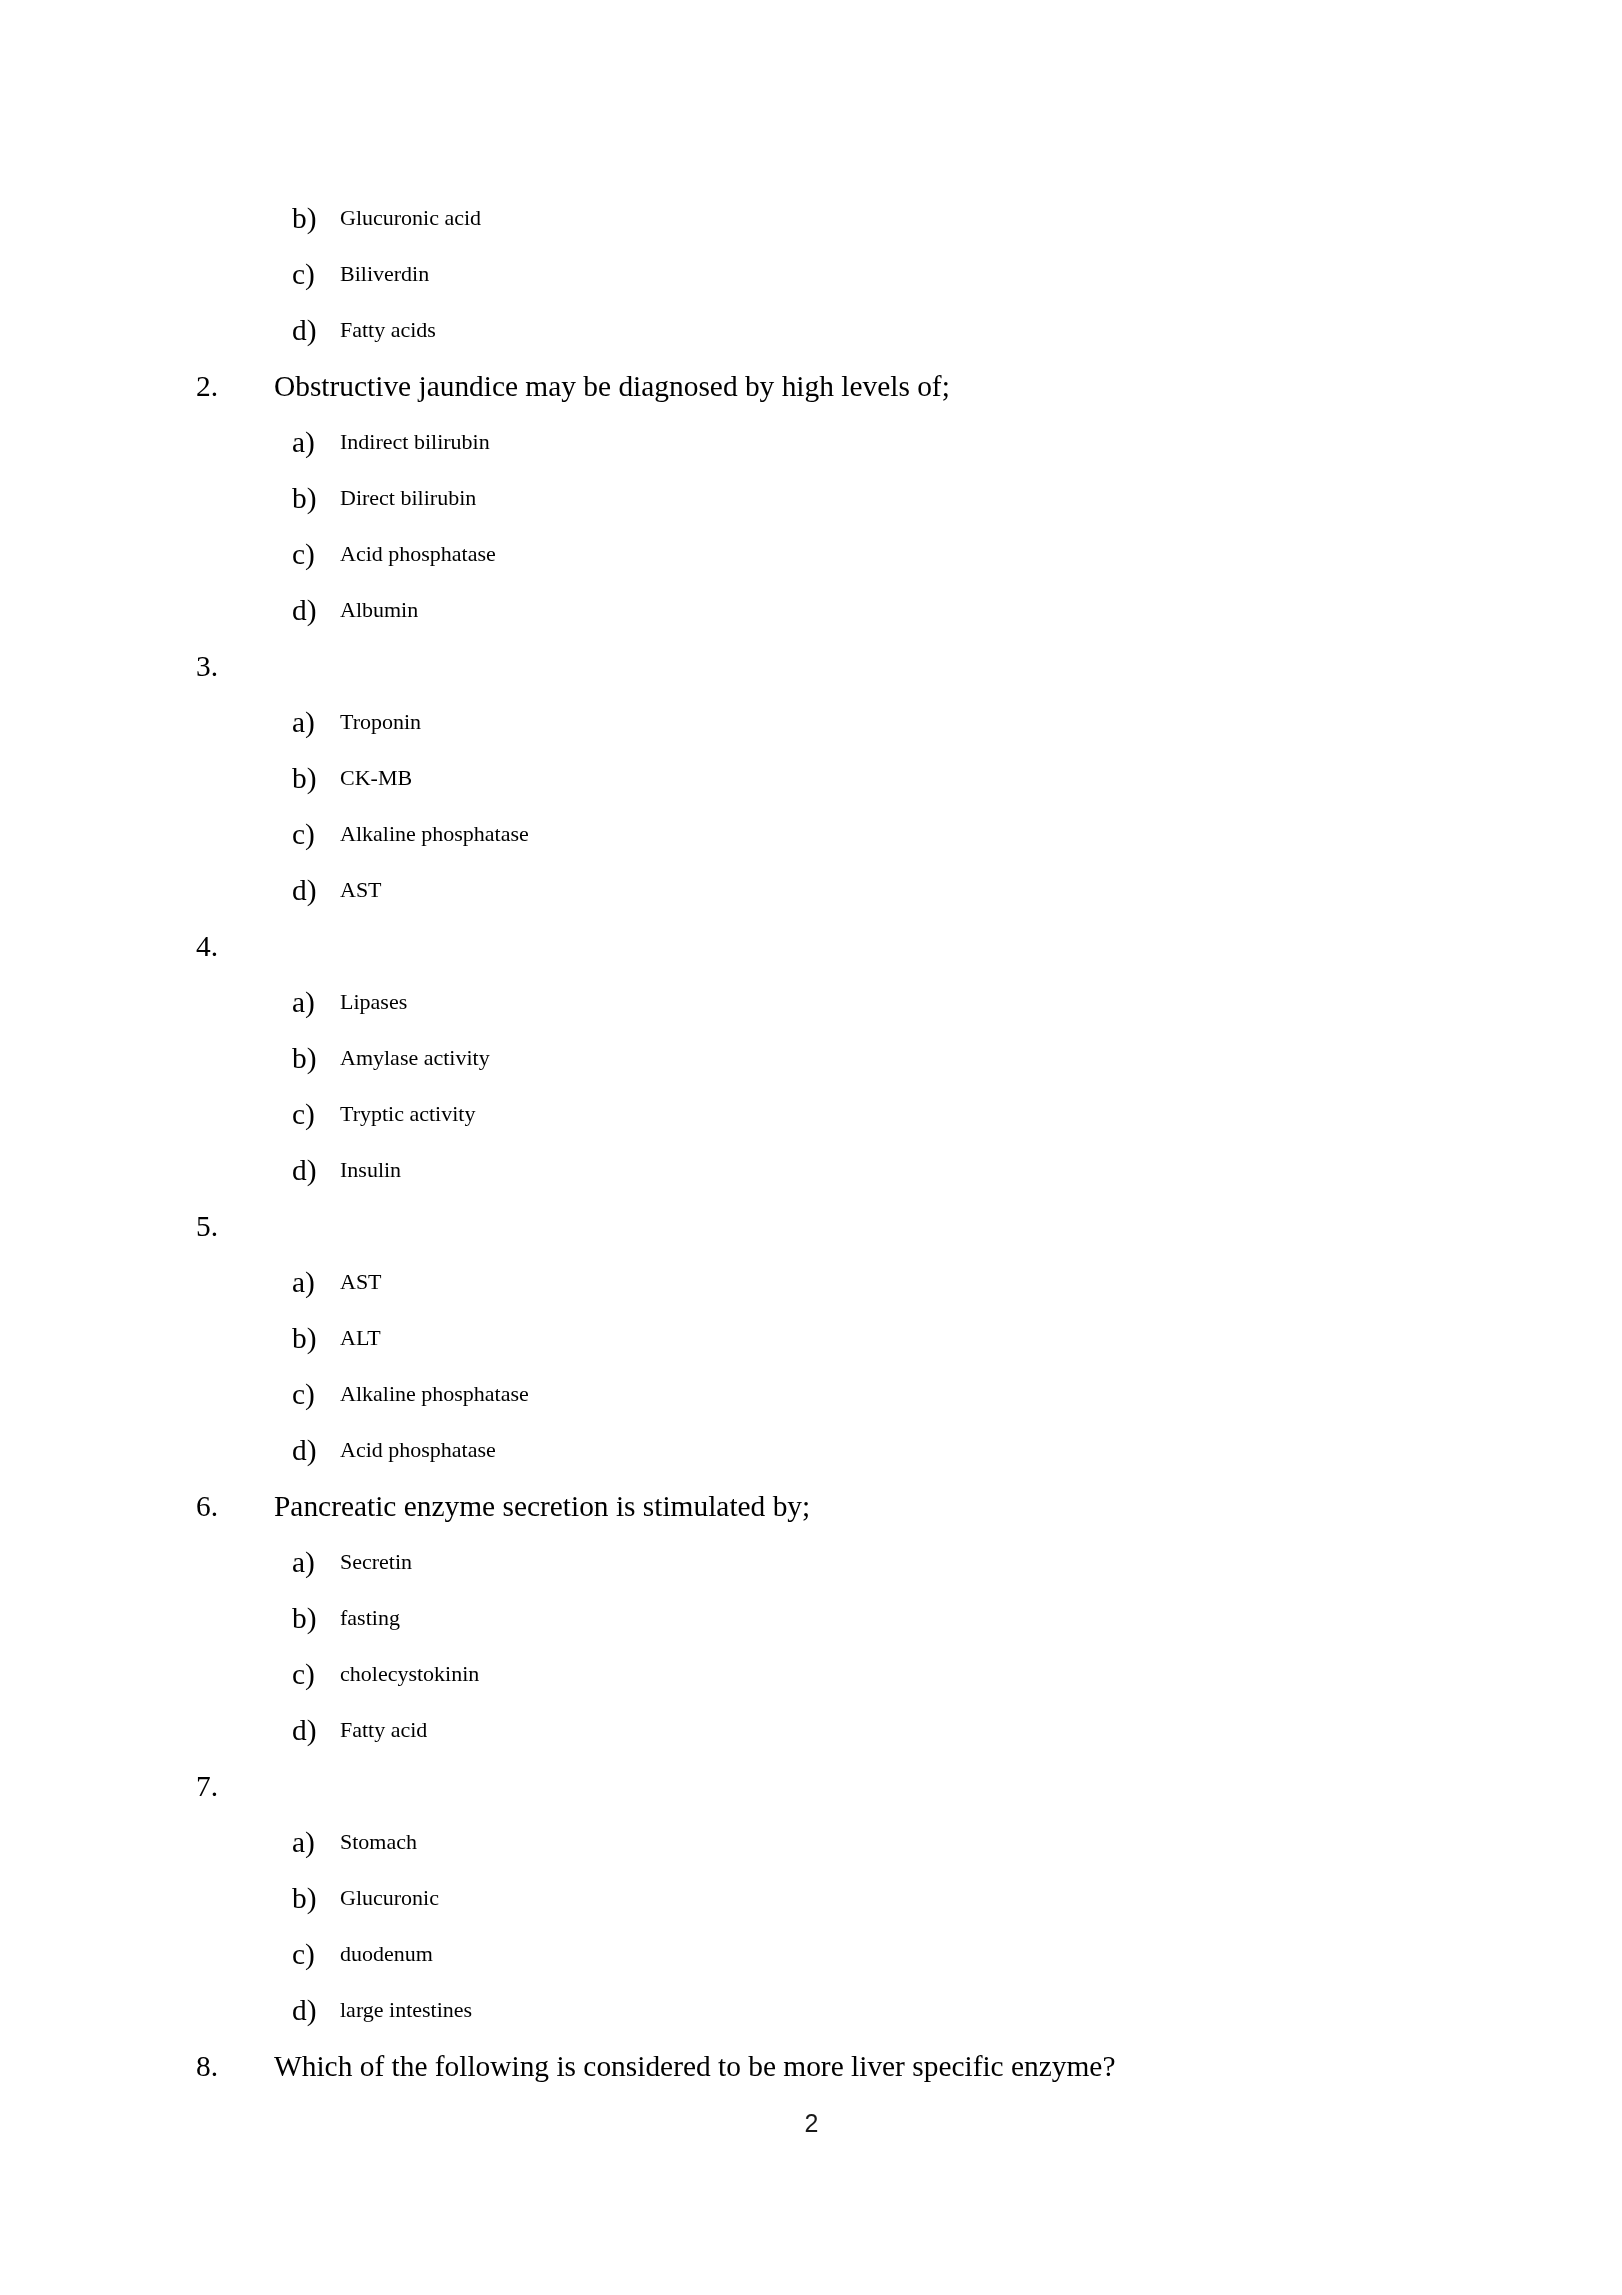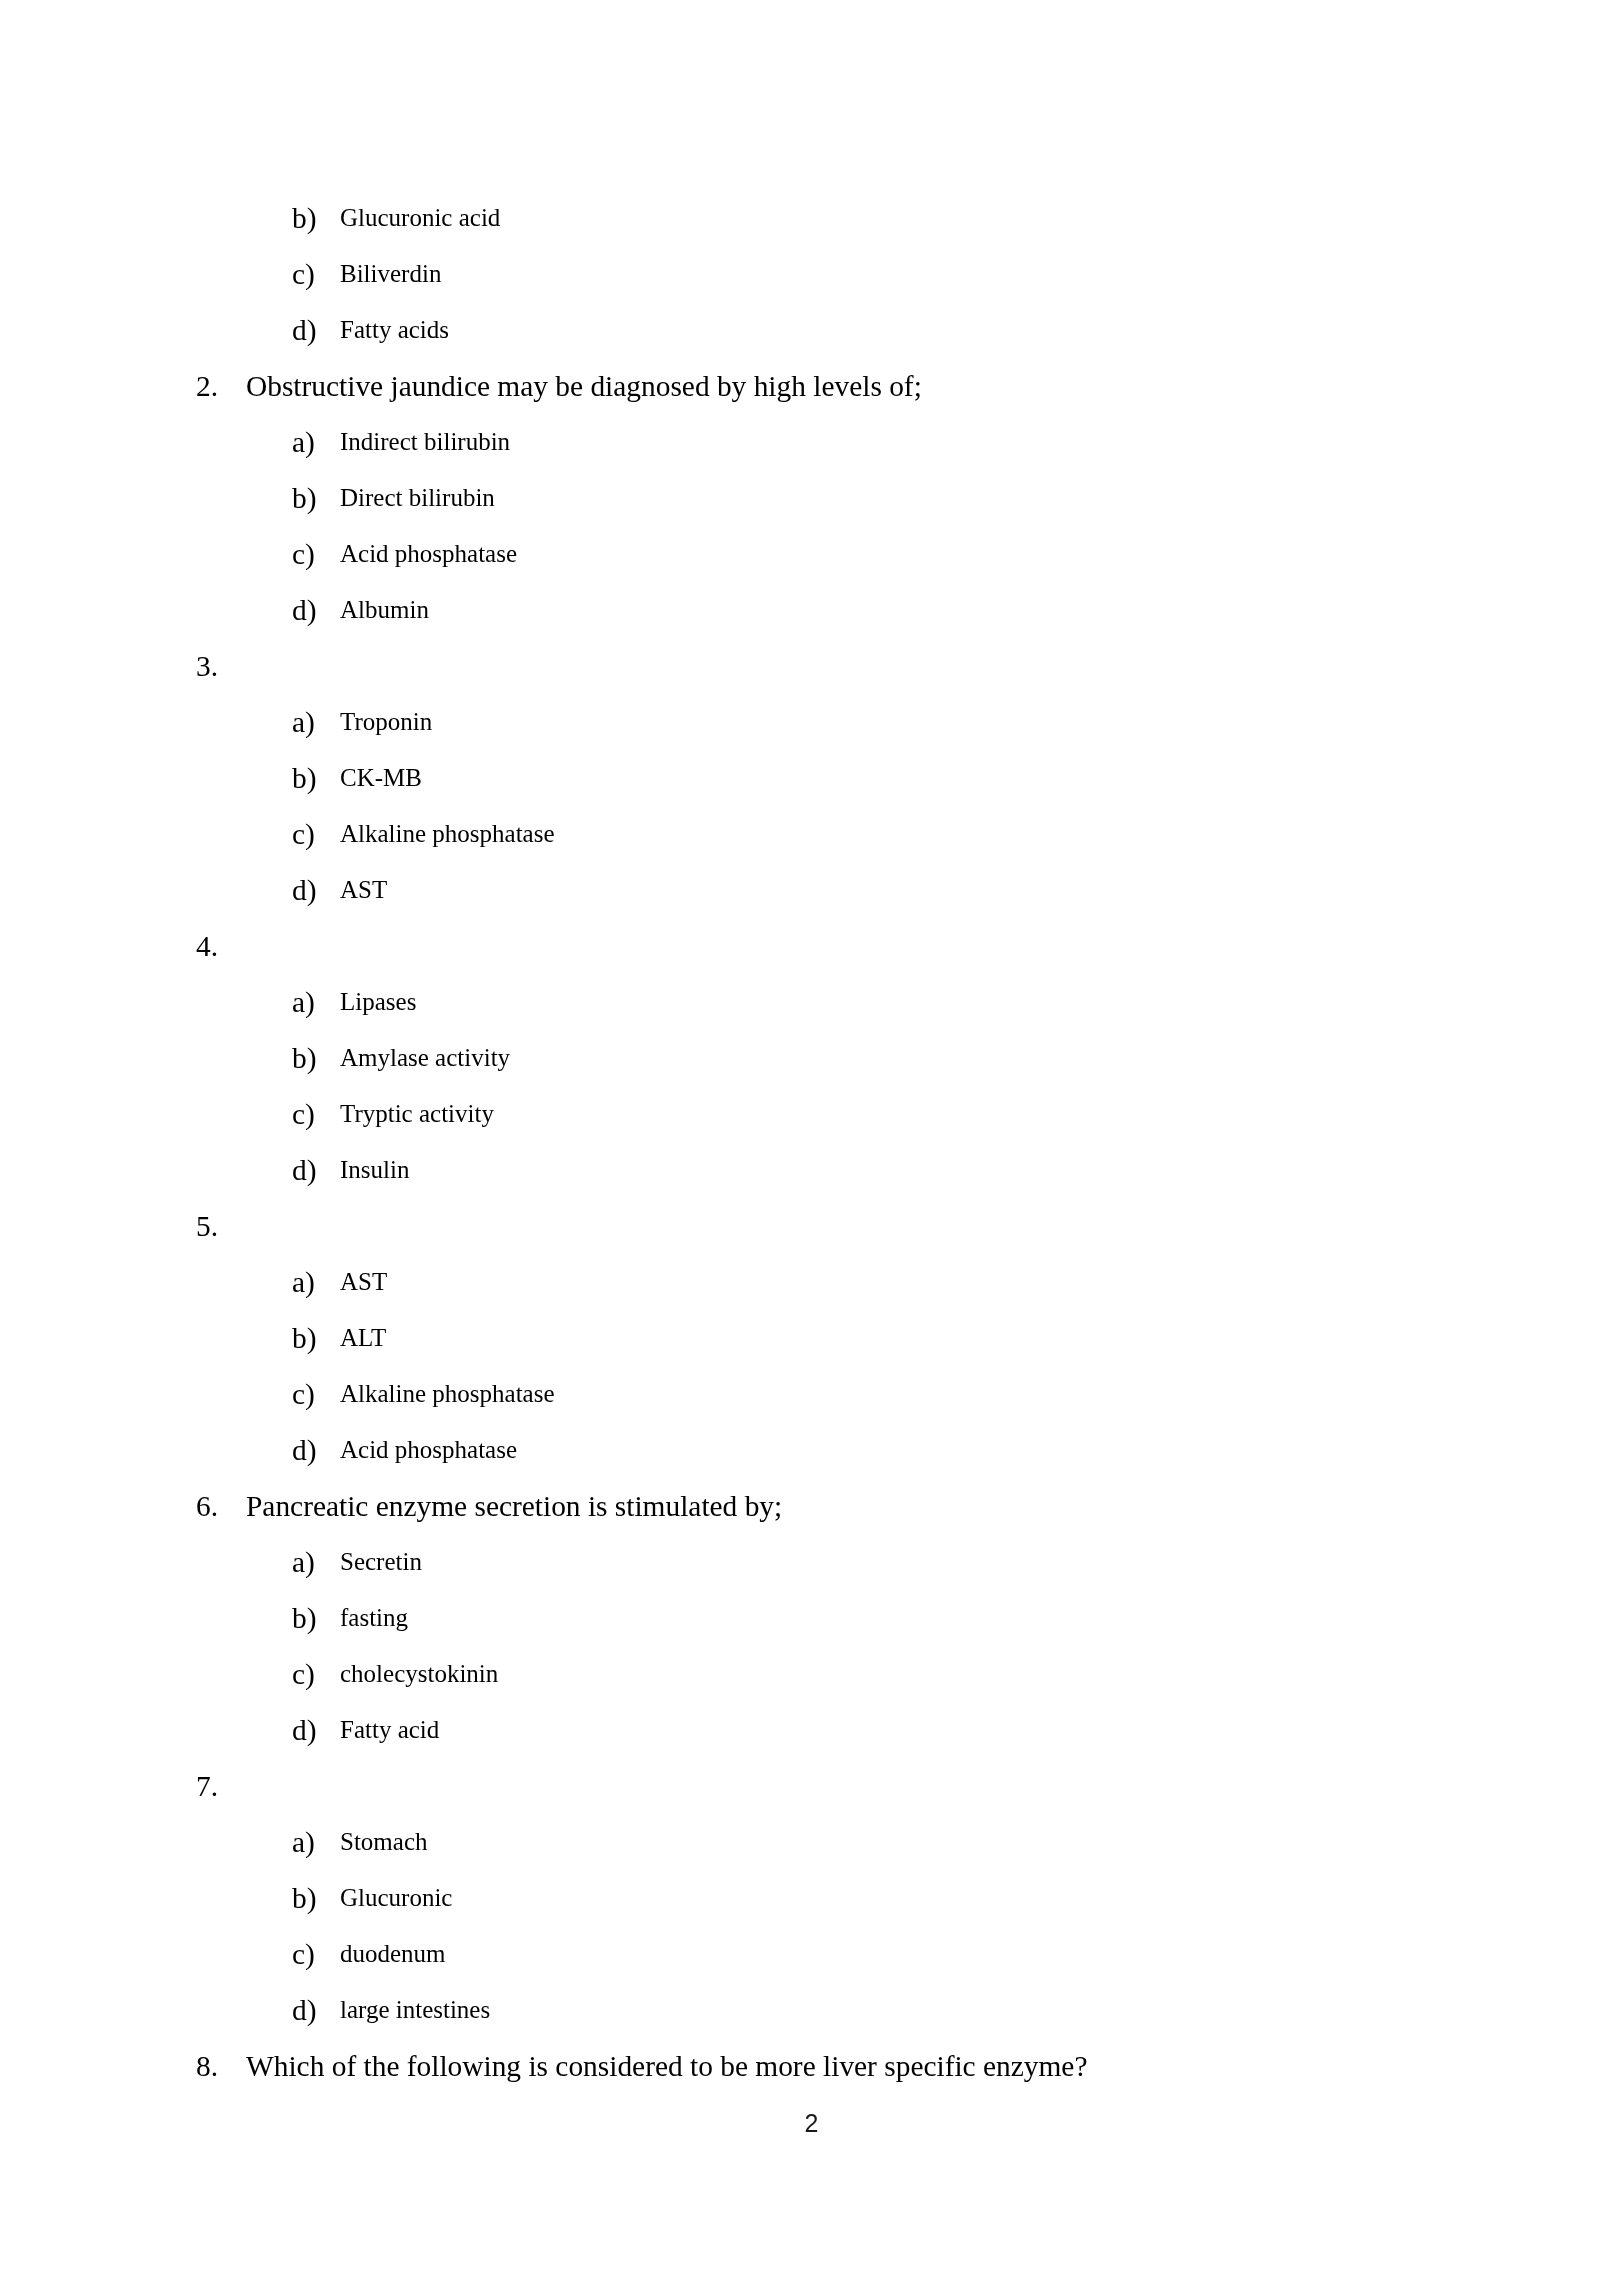--- a/index.html
+++ b/index.html
@@ -44,40 +44,41 @@
   .q-num {
     width: 50px;
     flex: 0 0 50px;
     font-size: 29.4px;
     line-height: 56px;
     text-align: left;
   }
   .q-text {
     font-size: 29.4px;
     line-height: 56px;
+    margin-left: 28px;
   }
 
   
   .o-row {
     display: flex;
     align-items: flex-start;
     height: 56px;
     line-height: 56px;
     white-space: nowrap;
     padding-left: 96px;
   }
   .o-let {
     width: 48px;
     flex: 0 0 48px;
     font-size: 29.4px;
     line-height: 56px;
     text-align: left;
   }
   .o-text {
-    font-size: 25px;
+    font-size: 22px;
     line-height: 56px;
   }
 
   
   #footer {
     position: absolute;
     left: 0;
     top: 2108px;
     width: 1623px;
     text-align: center;

